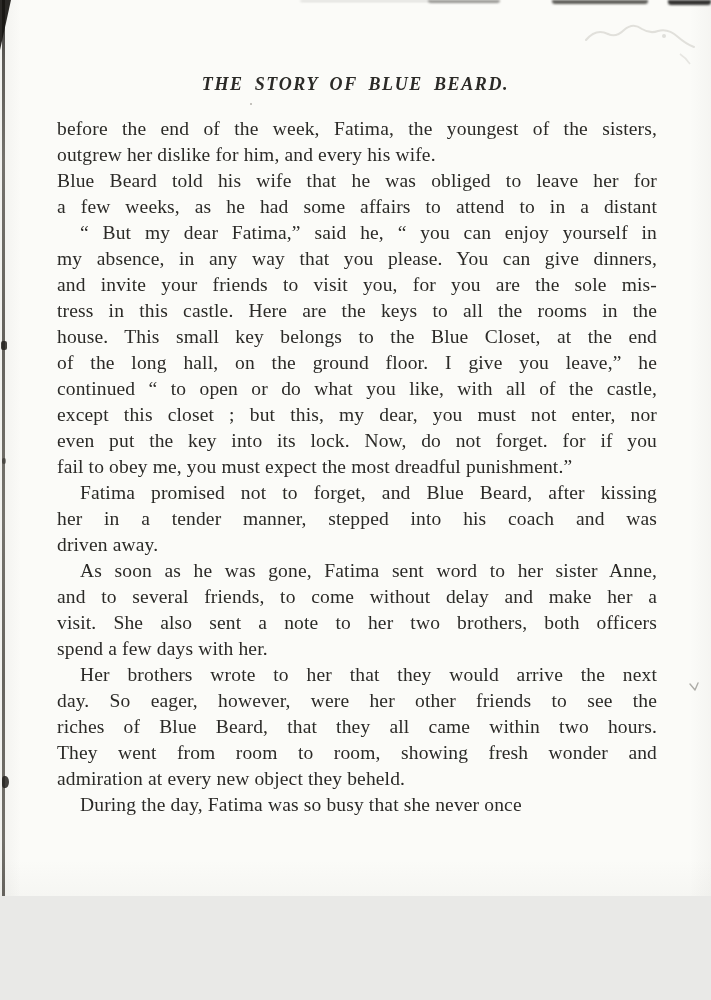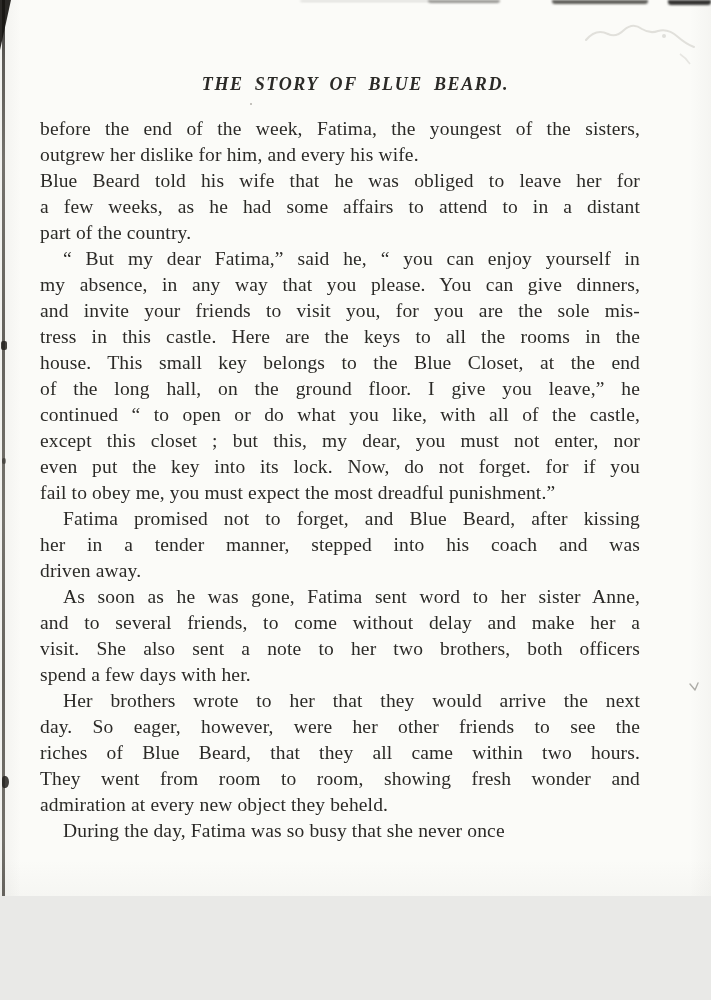--- a/index.html
+++ b/index.html
@@ -68,21 +68,21 @@
     font-style: italic;
     font-weight: 600;
     font-size: 18px;
     letter-spacing: 1.6px;
     word-spacing: 5px;
     color: var(--ink, #2b2a27);
   }
 
   
   .text-block {
-    position: absolute; left: 40px; top: 116px; width: 600px;
+    position: absolute; left: 57px; top: 116px; width: 600px;
     color: var(--ink, #2b2a27);
     font-size: 19.5px;
     letter-spacing: 0.15px;
   }
   .text-line {
     height: 26px; line-height: 26px;
     white-space: nowrap;
     overflow: hidden;
     text-align: justify;
     text-align-last: justify;
@@ -124,21 +124,20 @@
     <path d="M10,30 L28,12 L50,20 L60,38 L40,46 L18,40 Z M28,12 L36,30 L60,38" fill="none" stroke="#d0cfc9" stroke-width="1.6" stroke-linejoin="round" opacity="0.85"></path>
   </svg>
 
   <div class="page-header">THE STORY OF BLUE BEARD.</div>
 
   <div class="text-block">
       <div class="text-line">before the end of the week, Fatima, the youngest of the sisters,</div>
       <div class="text-line line-last">outgrew her dislike for him, and every his wife.</div>
       <div class="text-line">Blue Beard told his wife that he was obliged to leave her for</div>
       <div class="text-line">a few weeks, as he had some affairs to attend to in a distant</div>
-      <div class="text-line line-last">part of the country.</div>
       <div class="text-line line-indent">“ But my dear Fatima,” said he, “ you can enjoy yourself in</div>
       <div class="text-line">my absence, in any way that you please.  You can give dinners,</div>
       <div class="text-line">and invite your friends to visit you, for you are the sole mis-</div>
       <div class="text-line">tress in this castle.  Here are the keys to all the rooms in the</div>
       <div class="text-line">house.  This small key belongs to the Blue Closet, at the end</div>
       <div class="text-line">of the long hall, on the ground floor.  I give you leave,” he</div>
       <div class="text-line">continued “ to open or do what you like, with all of the castle,</div>
       <div class="text-line">except this closet ; but this, my dear, you must not enter, nor</div>
       <div class="text-line">even put the key into its lock.  Now, do not forget. for if you</div>
       <div class="text-line line-last">fail to obey me, you must expect the most dreadful punishment.”</div>

